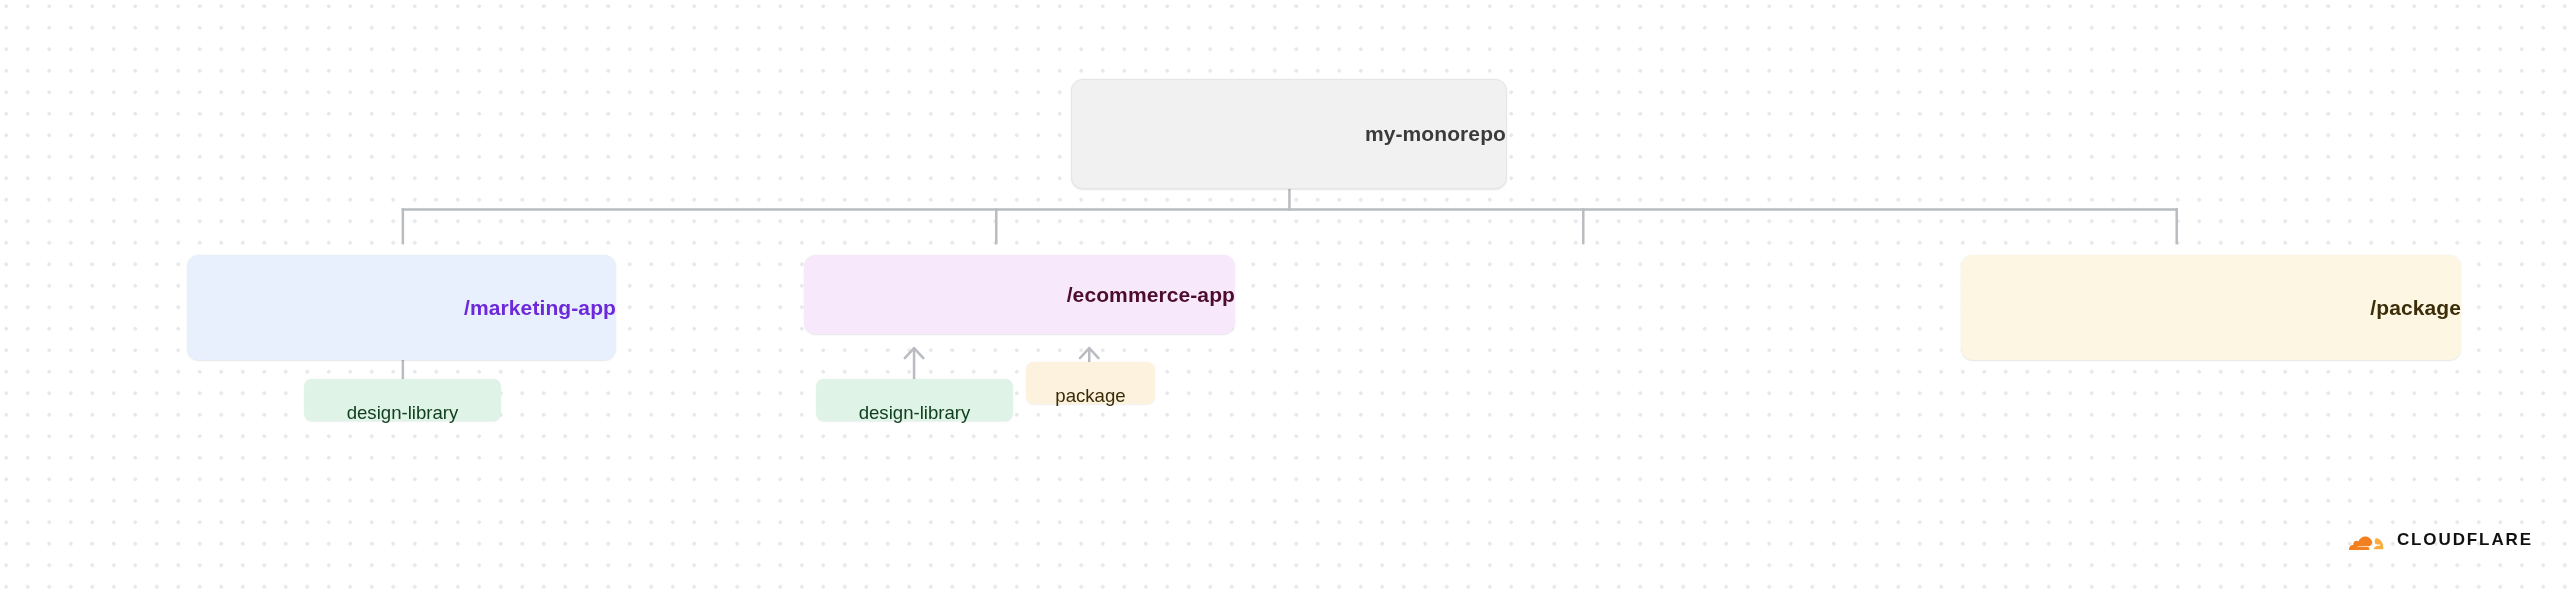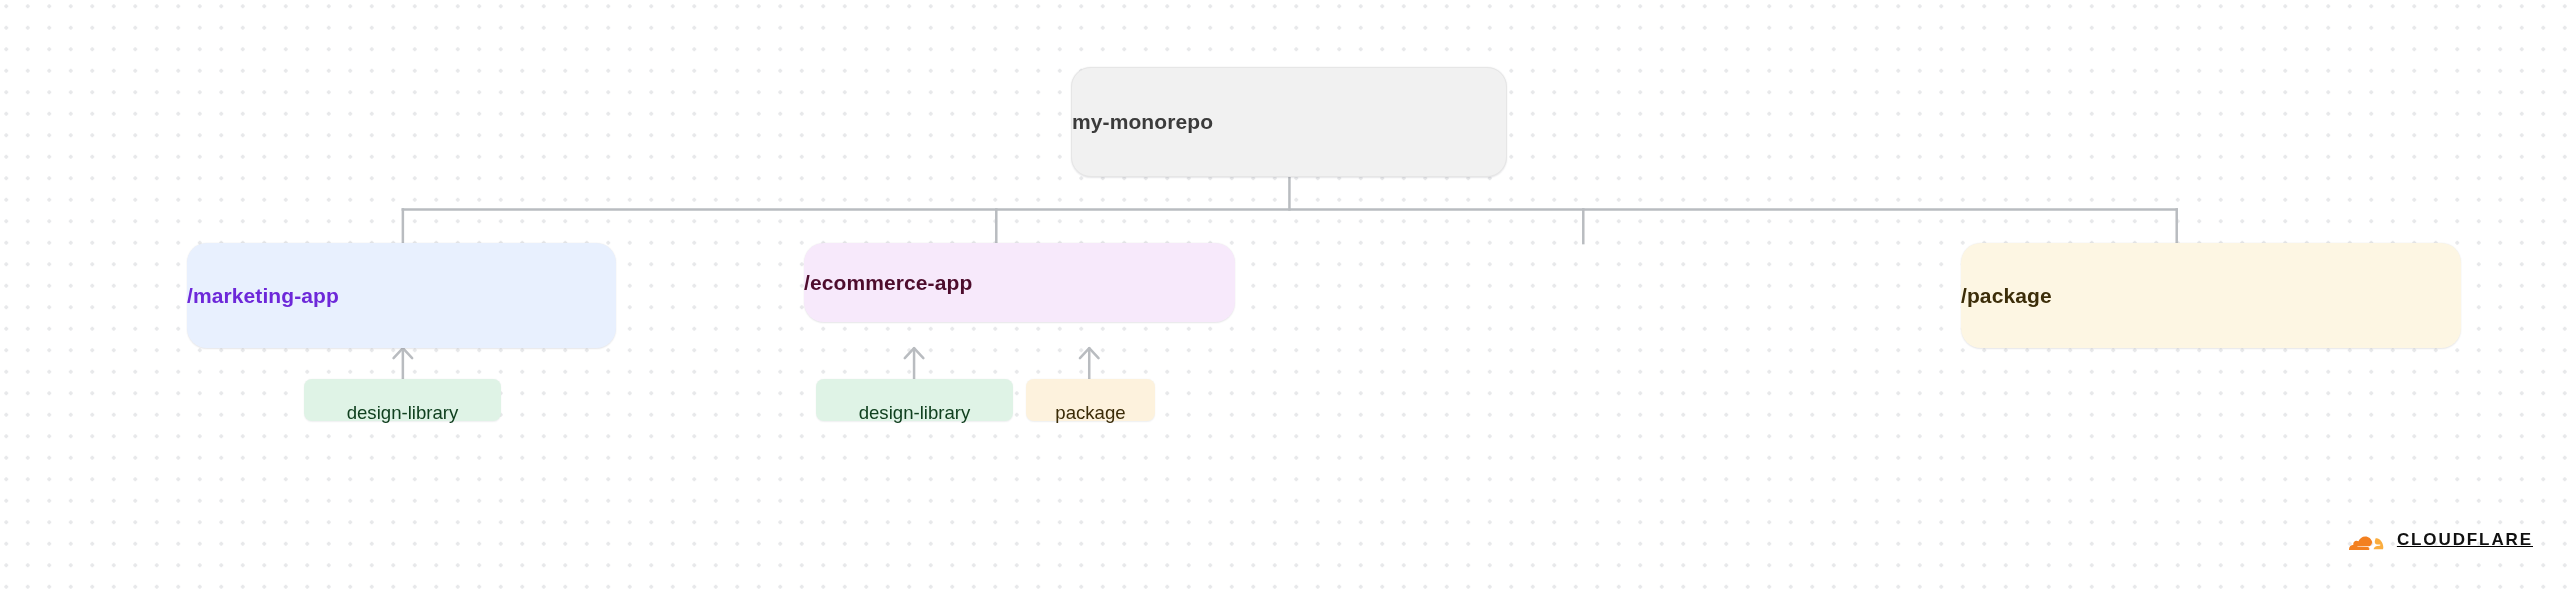--- a/index.html
+++ b/index.html
@@ -23,24 +23,25 @@
     inset: 0;
     width: 2576px;
     height: 592px;
     pointer-events: none;
   }
   .node {
     position: absolute;
     box-sizing: border-box;
     display: flex;
     align-items: center;
-    justify-content: flex-start;
-    border-radius: 20px;
+    justify-content: flex-end;
+    border-radius: 12px;
     box-shadow: 0 0.7px 2.1px rgba(16,24,40,0.055), 0 0.7px 1.4px rgba(16,24,40,0.05);
     text-align: center;
+    margin-top: 12px;
   }
   .node-label {
     font-weight: 700;
     font-size: 21px;
     letter-spacing: 0.1px;
     white-space: nowrap;
   }
   .node.root {
     background: #f1f1f1;
     border: 0.7px solid #e6e6e6;
@@ -76,21 +77,20 @@
   .chip.yellow { background: #fdf2dd; }
   .chip.yellow .chip-label { color: #3b2c08; }
 
   #brand {
     position: absolute;
     right: 43px;
     bottom: 39px;
     display: flex;
     align-items: center;
     gap: 9.3px;
-    text-decoration: underline;
   }
   #brand .brand-text {
     font-weight: 700;
     font-size: 17px;
     letter-spacing: 1.9px;
     color: #111111;
   }
 </style>
 </head>
 <body>
@@ -140,21 +140,21 @@
   </div>
 
   <div class="chip green" style="left:304px; top:379px; width:197px; height:42px;">
     <span class="chip-label">design-library</span>
   </div>
 
   <div class="chip green" style="left:816px; top:379px; width:197px; height:42px;">
     <span class="chip-label">design-library</span>
   </div>
 
-  <div class="chip yellow" style="left:1026px; top:379px; width:129px; height:42px;">
+  <div class="chip yellow" style="left:1026px; top:362px; width:129px; height:42px;">
     <span class="chip-label">package</span>
   </div>
 
   <div id="brand">
     <svg width="53" height="27" viewBox="0 0 74 38" xmlns="http://www.w3.org/2000/svg">
       <path fill="#faad3f" d="M58.5 17.2c-.4 0-.9 0-1.3.1-.2 0-.4.2-.5.5l-.9 3.1c-.4 1.4-.2 2.7.5 3.6.6.9 1.7 1.4 3.1 1.5l3.6.2c.2 0 .4.1.5.3.1.2.1.4 0 .6-.2.4-.5.7-.9.8l-3.5.2c-1.9.1-4 1.7-4.7 3.5l-.3.7c-.1.2 0 .4.3.4h12.4c.2 0 .4-.2.5-.4.2-.8.4-1.6.4-2.5 0-6.7-5.4-12.6-9.2-12.6z"></path>
       <path fill="#f38020" d="M47.2 31.3c.1-.4.1-.8 0-1.1-.1-.3-.4-.5-.8-.6l-15-.2c-.1 0-.2-.1-.2-.1-.1-.1-.1-.2 0-.3 0-.2.2-.3.4-.3l15.2-.2c1.8-.1 3.7-1.5 4.4-3.3l.9-2.3c0-.1.1-.2 0-.3-1-4.5-5-7.9-9.8-7.9-4.4 0-8.2 2.9-9.6 6.9-.9-.7-2-1-3.2-.9-2.1.2-3.8 1.9-4 4-.1.5 0 1.1.1 1.6-3.4.1-6.2 2.9-6.2 6.4 0 .3 0 .6.1.9 0 .2.2.3.3.3h27.6c.2 0 .4-.1.4-.3l.4-2.3z"></path>
     </svg>
     <span class="brand-text">CLOUDFLARE</span>
   </div>

